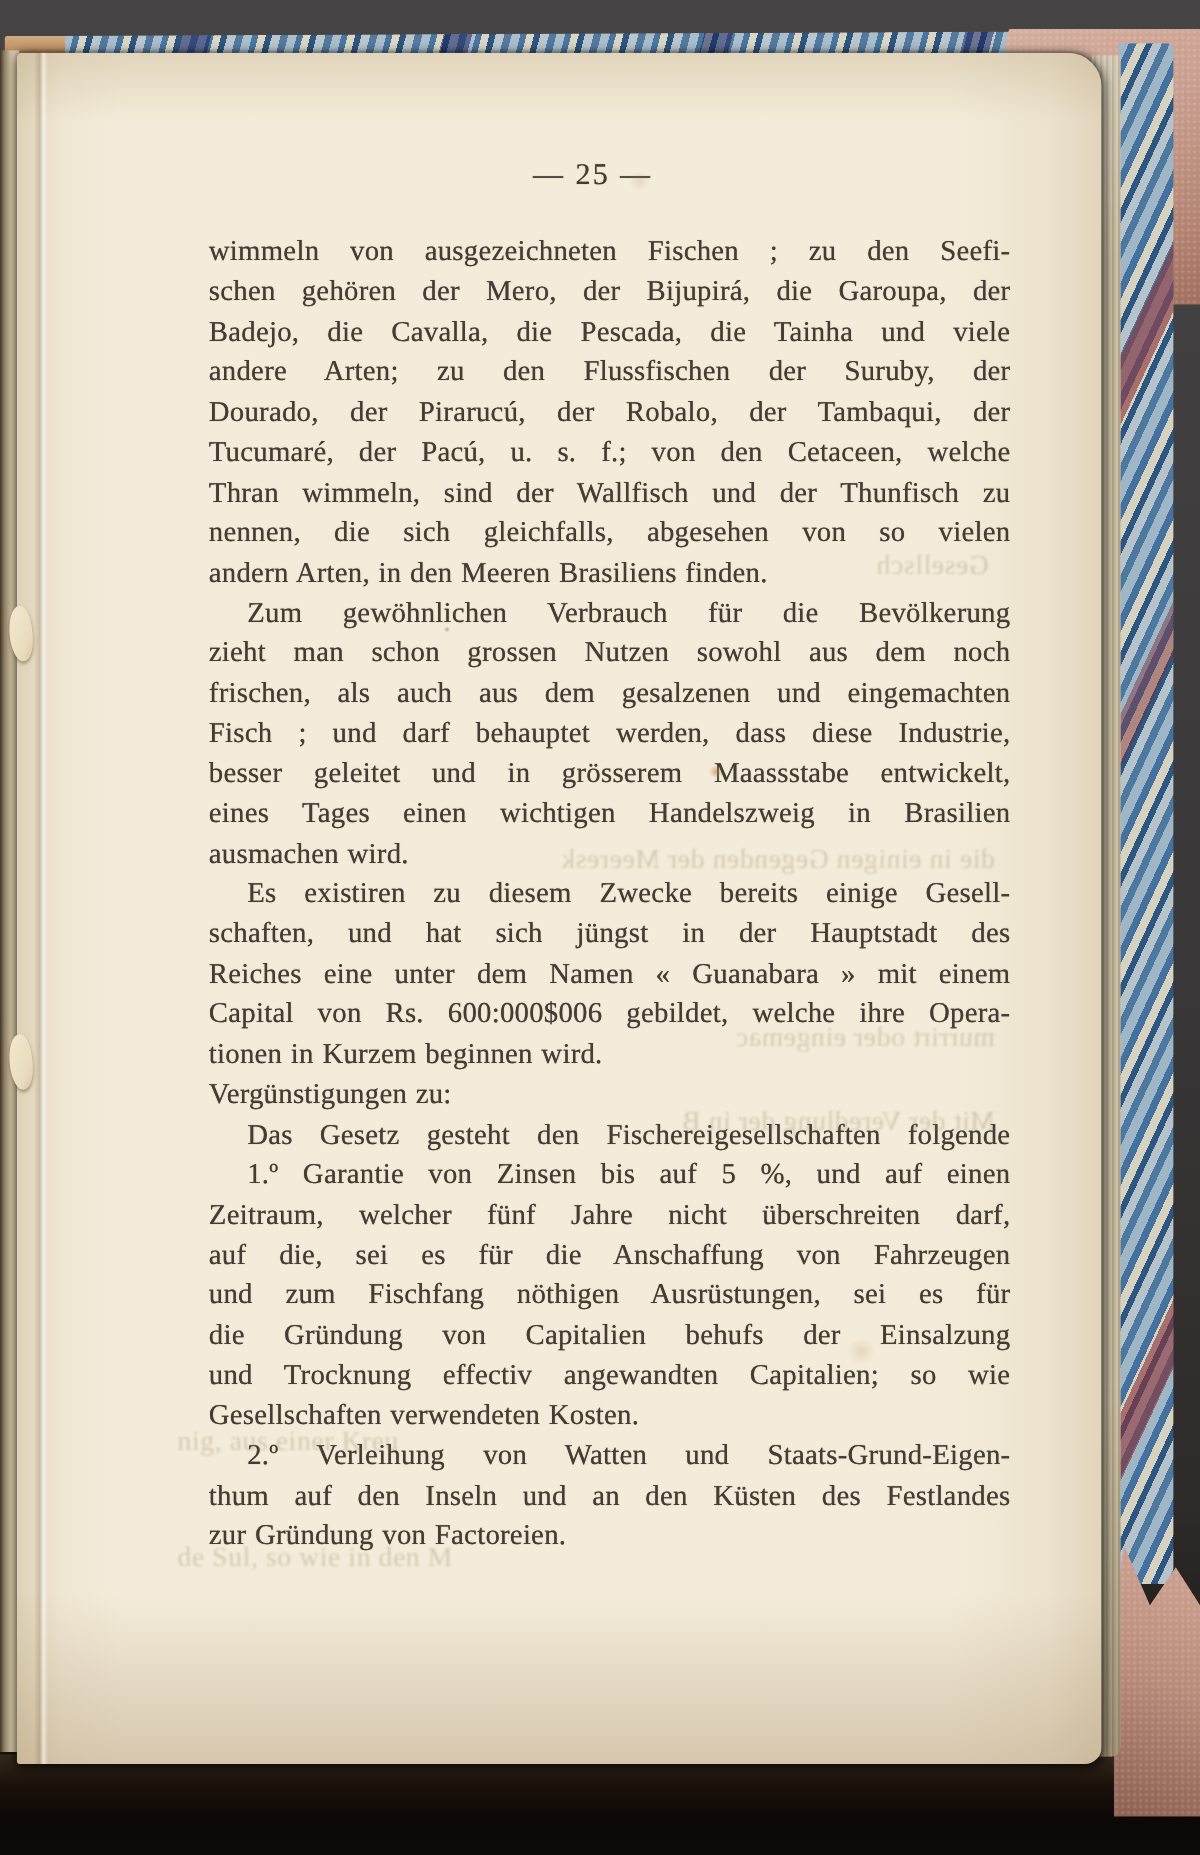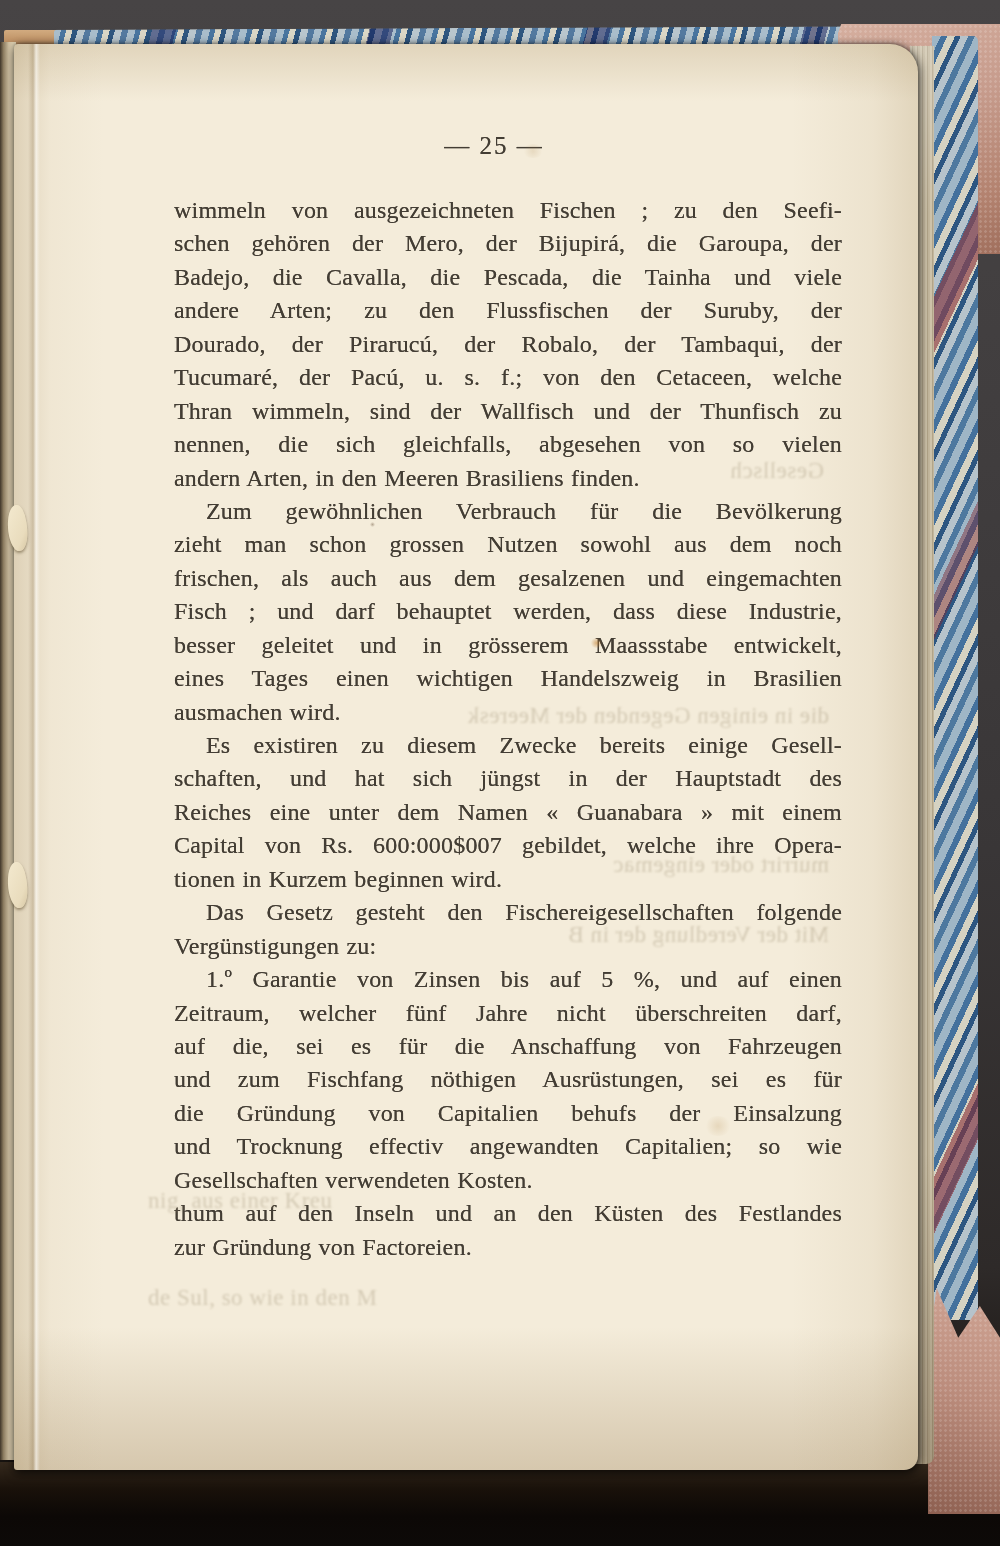--- a/index.html
+++ b/index.html
@@ -162,40 +162,41 @@
         <div class="line">Fisch ; und darf behauptet werden, dass diese Industrie,</div>
         <div class="line">besser geleitet und in grösserem Maassstabe entwickelt,</div>
         <div class="line">eines Tages einen wichtigen Handelszweig in Brasilien</div>
         <div class="line last">ausmachen wird.</div>
       </div>
 
       <div class="para indent">
         <div class="line first">Es existiren zu diesem Zwecke bereits einige Gesell-</div>
         <div class="line">schaften, und hat sich jüngst in der Hauptstadt des</div>
         <div class="line">Reiches eine unter dem Namen « Guanabara » mit einem</div>
-        <div class="line">Capital von Rs. 600:000$007 gebildet, welche ihre Opera-</div>
+        <div class="line">Capital von Rs. 600:000$006 gebildet, welche ihre Opera-</div>
         <div class="line last">tionen in Kurzem beginnen wird.</div>
       </div>
 
       <div class="para indent">
+        <div class="line last">Vergünstigungen zu:</div>
         <div class="line first">Das Gesetz gesteht den Fischereigesellschaften folgende</div>
-        <div class="line last">Vergünstigungen zu:</div>
       </div>
 
       <div class="para indent">
         <div class="line first">1.º Garantie von Zinsen bis auf 5 %, und auf einen</div>
         <div class="line">Zeitraum, welcher fünf Jahre nicht überschreiten darf,</div>
         <div class="line">auf die, sei es für die Anschaffung von Fahrzeugen</div>
         <div class="line">und zum Fischfang nöthigen Ausrüstungen, sei es für</div>
         <div class="line">die Gründung von Capitalien behufs der Einsalzung</div>
         <div class="line">und Trocknung effectiv angewandten Capitalien; so wie</div>
         <div class="line last">Gesellschaften verwendeten Kosten.</div>
       </div>
 
       <div class="para indent">
+        <div class="line first">2.º Verleihung von Watten und Staats-Grund-Eigen-</div>
         <div class="line">thum auf den Inseln und an den Küsten des Festlandes</div>
         <div class="line last">zur Gründung von Factoreien.</div>
       </div>
 
     </div>
 
     <div class="ghost mirror g0">Gesellsch</div>
     <div class="ghost mirror g1">die in einigen Gegenden der Meeresk</div>
     <div class="ghost mirror g2">murrirt oder eingemac</div>
     <div class="ghost mirror g3">Mit der Veredlung der in B</div>

